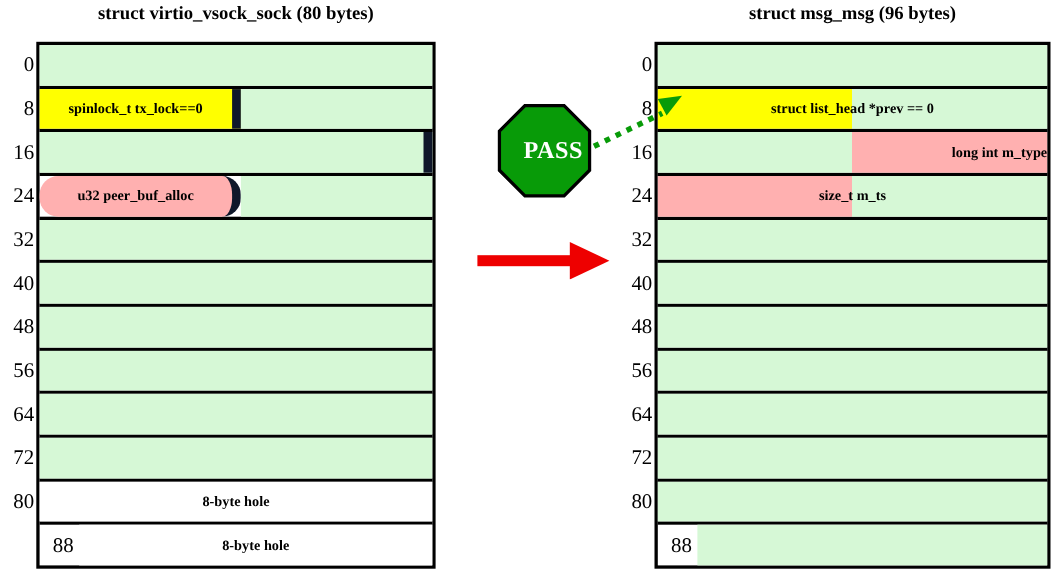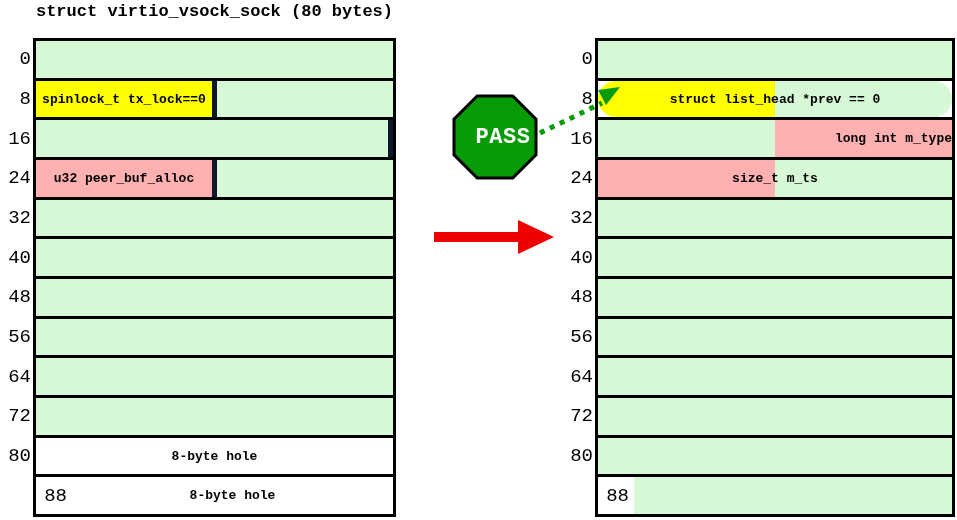--- a/index.html
+++ b/index.html
@@ -1,75 +1,76 @@
 <!DOCTYPE html>
 <html><head>
 <meta charset="utf-8">
 <style>
   html,body{margin:0;padding:0;background:#ffffff;}
   .stage{
     position:relative;width:957px;height:520px;background:#ffffff;
-    font-family:Liberation Mono, monospace;overflow:hidden;
+    font-family:Liberation Serif, serif;overflow:hidden;
   }
   .struct-title{
     position:absolute;top:2px;font-weight:bold;font-size:17px;color:#000;
     text-align:center;white-space:nowrap;
   }
   .struct-title.left{left:33px;width:363px;}
   .struct-title.right{left:595px;width:360px;}
   .tbox{
     position:absolute;top:38px;height:479px;box-sizing:border-box;
     border:3px solid #000;display:flex;flex-direction:column;background:#fff;
   }
   .tbox.left{left:33px;width:363px;}
   .tbox.right{left:595px;width:360px;}
   .mrow{flex:1 1 0;display:flex;position:relative;border-bottom:3px solid #000;min-height:0;}
   .mrow:last-child{border-bottom:none;margin-left:36px;}
   .offset{
     position:absolute;left:-45px;width:40px;top:50%;transform:translateY(-50%);
     text-align:right;font-size:19px;color:#000;line-height:1;
   }
   .cell{display:flex;align-items:center;justify-content:center;min-width:0;}
-  .cell.vsep{border-right:5px solid #0f172a;}
+  .cell.vsep{border-right:8px solid #0f172a;}
   .cell-label{font-weight:bold;font-size:13px;color:#000;white-space:nowrap;}
   .badge{position:absolute;left:452px;top:94px;width:86px;height:86px;}
   .badge svg{position:absolute;left:0;top:0;}
   .badge-label{
     position:absolute;left:0;top:0;width:102px;height:86px;display:flex;
     align-items:center;justify-content:center;color:#ffffff;font-weight:bold;
     font-size:22px;letter-spacing:0.5px;
   }
   .overlay{position:absolute;pointer-events:none;}
 </style>
 </head>
 <body>
 
 <div class="stage">
 
   <div class="struct-title left">struct virtio_vsock_sock (80 bytes)</div>
+  <div class="struct-title right">struct msg_msg (96 bytes)</div>
 
   <div class="tbox left" id="left-table">
       <div class="mrow">
         <div class="offset">0</div>
         <div class="cell" style="flex: 8 1 0px; background: rgb(214, 248, 214);"></div>
       </div>
       <div class="mrow">
         <div class="offset">8</div>
         <div class="cell vsep" style="flex: 4 1 0px; background: rgb(255, 255, 0);">
           <span class="cell-label">spinlock_t tx_lock==0</span>
         </div>
         <div class="cell" style="flex: 4 1 0px; background: rgb(214, 248, 214);"></div>
       </div>
       <div class="mrow">
         <div class="offset">16</div>
         <div class="cell vsep" style="flex: 4 1 0px; background: rgb(214, 248, 214);"></div>
       </div>
       <div class="mrow">
         <div class="offset">24</div>
-        <div class="cell vsep" style="flex: 4 1 0px; background: rgb(255, 176, 176);">
+        <div class="cell vsep" style="flex: 4 1 0px; background: rgb(255, 176, 176); border-radius: 17px;">
           <span class="cell-label">u32 peer_buf_alloc</span>
         </div>
         <div class="cell" style="flex: 4 1 0px; background: rgb(214, 248, 214);"></div>
       </div>
       <div class="mrow">
         <div class="offset">32</div>
         <div class="cell" style="flex: 8 1 0px; background: rgb(214, 248, 214);"></div>
       </div>
       <div class="mrow">
         <div class="offset">40</div>
@@ -104,21 +105,21 @@
         </div>
       </div>
     </div>
   <div class="tbox right" id="right-table">
       <div class="mrow">
         <div class="offset">0</div>
         <div class="cell" style="flex: 8 1 0px; background: rgb(214, 248, 214);"></div>
       </div>
       <div class="mrow">
         <div class="offset">8</div>
-        <div class="cell" style="flex: 8 1 0px; background: linear-gradient(90deg, rgb(255, 255, 0) 50%, rgb(214, 248, 214) 50%); border-radius: 18px;">
+        <div class="cell" style="flex: 8 1 0px; background: linear-gradient(90deg, rgb(255, 255, 0) 50%, rgb(214, 248, 214) 50%);">
           <span class="cell-label">struct list_head *prev == 0</span>
         </div>
       </div>
       <div class="mrow">
         <div class="offset">16</div>
         <div class="cell" style="flex: 8 1 0px; background: linear-gradient(90deg, rgb(214, 248, 214) 50%, rgb(255, 176, 176) 50%); justify-content: flex-end;">
           <span class="cell-label">long int m_type</span>
         </div>
       </div>
       <div class="mrow">

